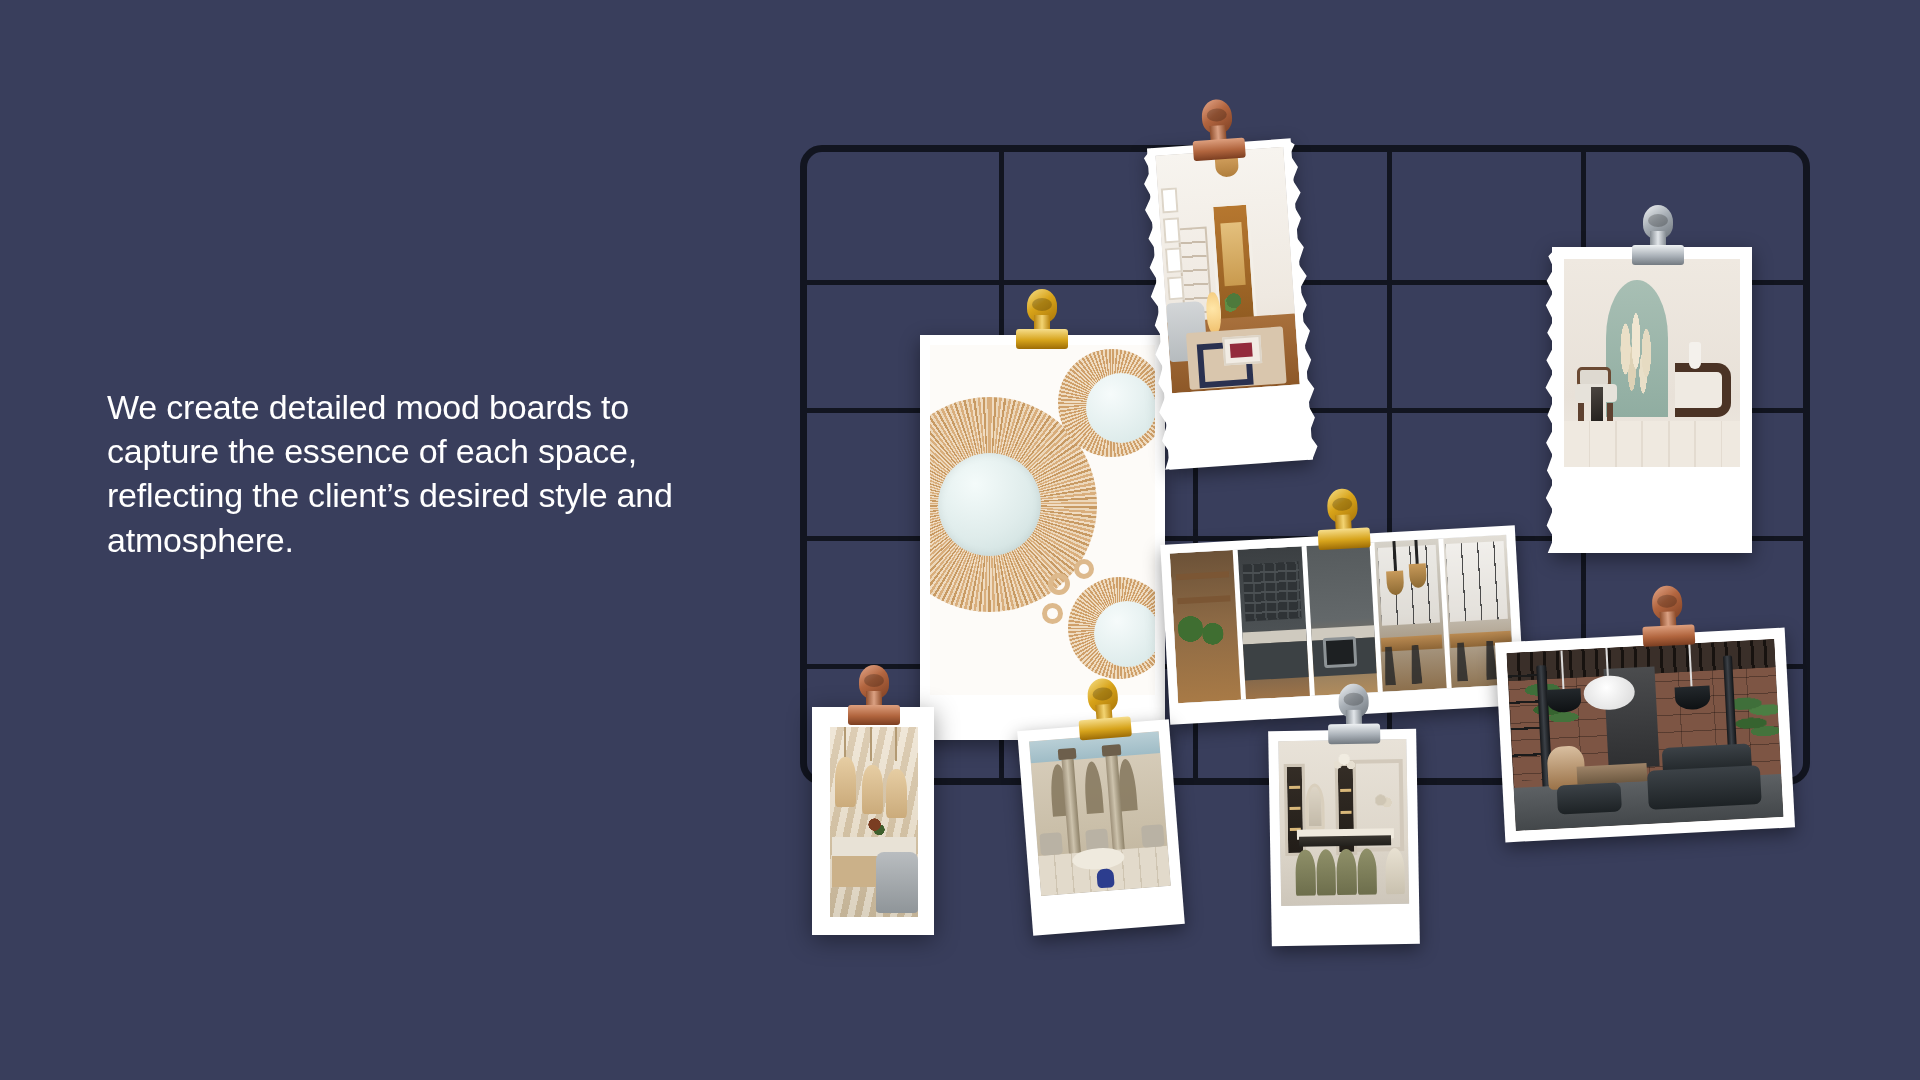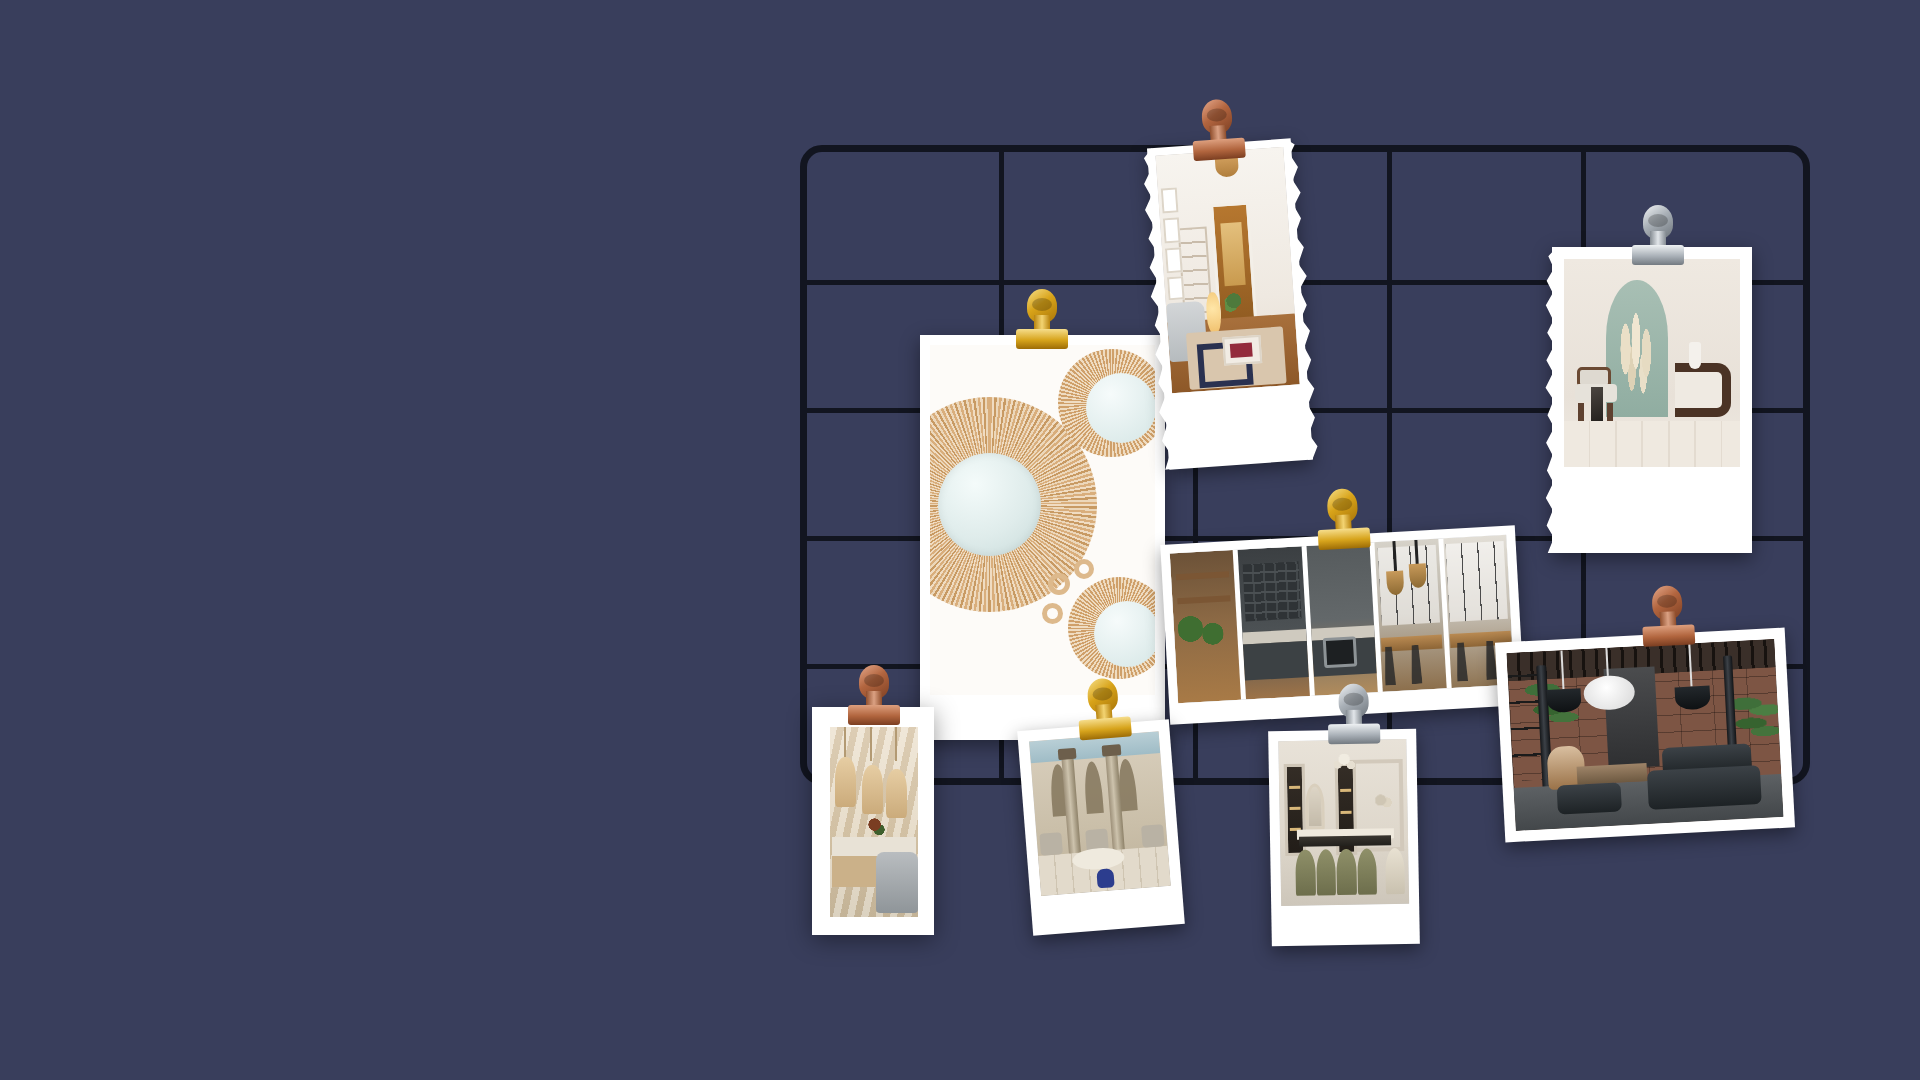--- a/index.html
+++ b/index.html
@@ -399,20 +399,21 @@
     background:#ffffff;
     clip-path:polygon(100% 0,38% 3%,78% 7%,26% 11%,70% 15%,20% 19%,74% 24%,
       30% 28%,82% 32%,24% 37%,72% 41%,18% 46%,76% 50%,32% 55%,80% 59%,
       22% 64%,68% 68%,28% 73%,74% 77%,20% 82%,70% 86%,26% 91%,78% 95%,34% 100%,100% 100%);
   }
 </style>
 </head>
 <body>
 
 <section class="text-col">
+  <p class="body-copy">We create detailed mood boards to capture the essence of each space, reflecting the client’s desired style and atmosphere.</p>
 </section>
 
 <section class="board-stage">
 
   <div class="wire-grid">
     <div class="wire-v" style="left:192px;"></div>
     <div class="wire-v" style="left:386px;"></div>
     <div class="wire-v" style="left:580px;"></div>
     <div class="wire-v" style="left:774px;"></div>
     <div class="wire-h" style="top:128px;"></div>

